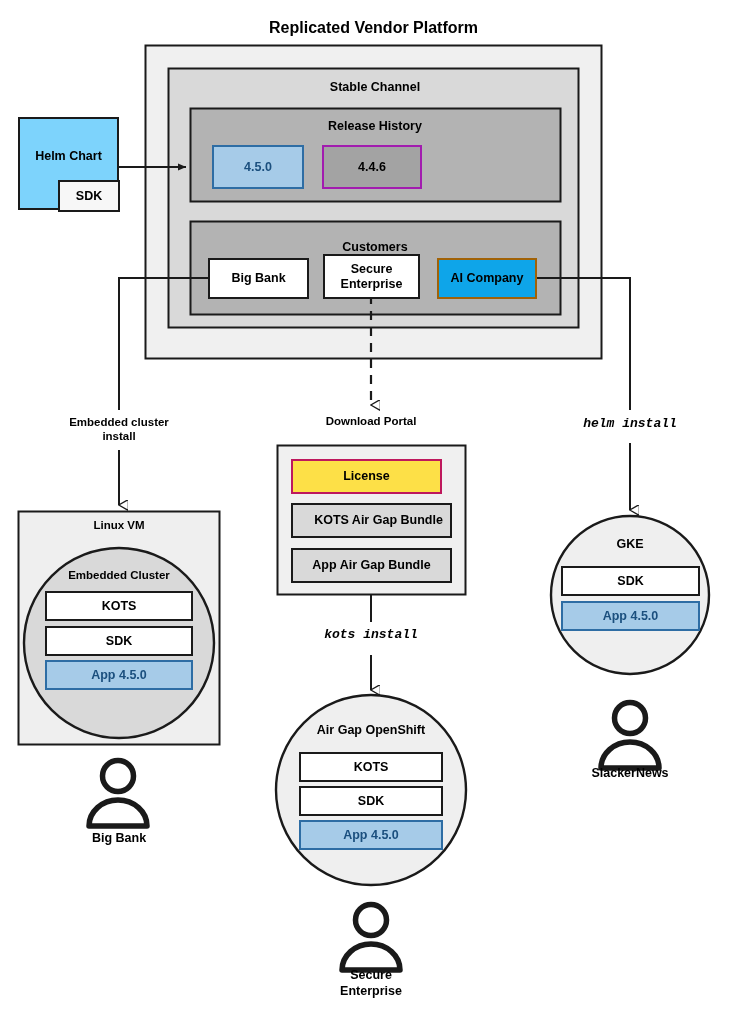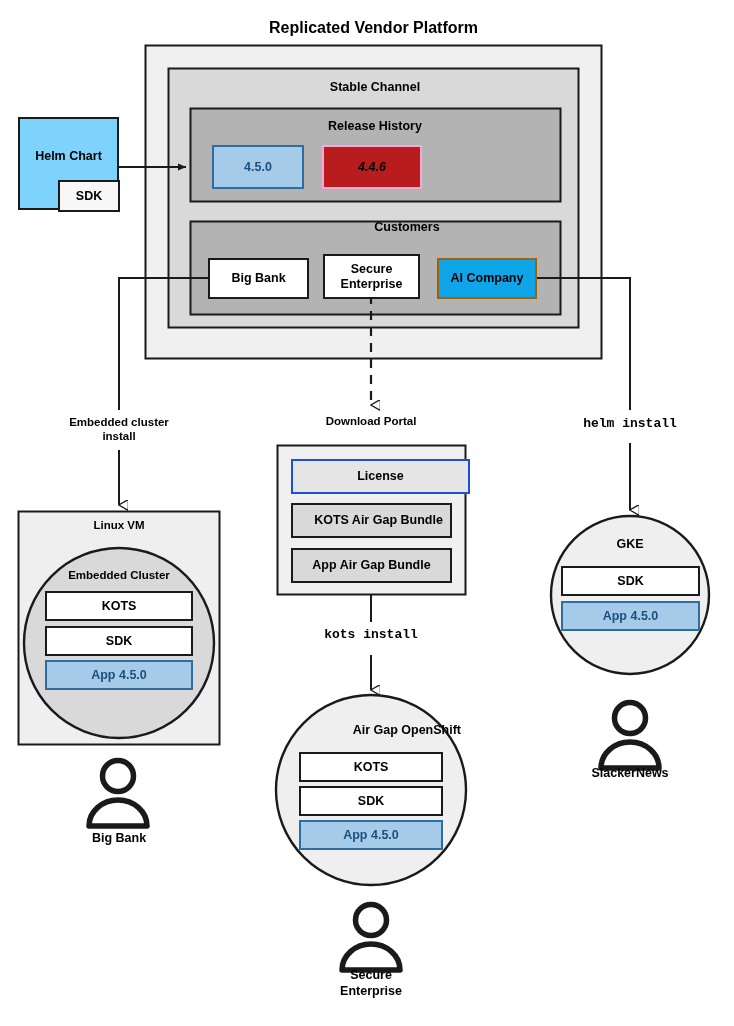--- a/index.html
+++ b/index.html
@@ -5,21 +5,21 @@
   html,body{margin:0;padding:0;background:#ffffff;}
   body{width:734px;height:1026px;position:relative;overflow:hidden;
        font-family:"Liberation Sans","DejaVu Sans",sans-serif;color:#000;}
   .stage{position:absolute;left:0;top:0;width:734px;height:1026px;}
   svg.layer{position:absolute;left:0;top:0;width:734px;height:1026px;}
   .lbl{position:absolute;text-align:center;font-weight:bold;color:#000;
        line-height:1.25;white-space:pre-line;}
   .t11{font-size:11.5px;}
   .t12{font-size:12.5px;}
   .t13{font-size:16px;}
-  .mono{font-family:"Liberation Mono","DejaVu Sans Mono",monospace;font-weight:bold;font-size:13px;}
+  .mono{font-family:"Liberation Mono","DejaVu Sans Mono",monospace;font-weight:bold;font-size:13px;font-style:italic;}
   .bx{position:absolute;box-sizing:border-box;display:flex;align-items:center;
       justify-content:center;text-align:center;font-weight:bold;line-height:1.2;}
 </style>
 </head>
 <body>
 
 <div class="stage">
 
   <svg class="layer" viewBox="0 0 734 1026">
     <defs>
@@ -77,28 +77,28 @@
     <span style="margin-top:-14px;">Helm Chart</span>
   </div>
   <div class="bx t12" style="left:58px;top:180px;width:62px;height:32px;background:#f7f7f7;
               border:2px solid #1a1a1a;">
     <span>SDK</span>
   </div>
 
   <div class="lbl t13" style="left:187px;top:18px;width:373px;">Replicated Vendor Platform</div>
   <div class="lbl t12" style="left:190px;top:119px;width:370px;">Release History</div>
   <div class="lbl t12" style="left:190px;top:80px;width:370px;">Stable Channel</div>
-  <div class="lbl t12" style="left:190px;top:220px;width:370px;padding-left:32px;">Customers</div>
+  <div class="lbl t12" style="left:190px;top:240px;width:370px;">Customers</div>
 
   <div class="bx t12" style="left:212px;top:145px;width:92px;height:44px;background:#a6cbe8;
               border:2px solid #2e6da4;color:#1b4f7e;">
     <span>4.5.0</span>
   </div>
-  <div class="bx t12" style="left:322px;top:145px;width:100px;height:44px;background:#b91c1c;
-              border:2px solid #f9a8d4;font-style:italic;">
+  <div class="bx t12" style="left:322px;top:145px;width:100px;height:44px;background:#a3a3a3;
+              border:2px solid #a21caf;">
     <span>4.4.6</span>
   </div>
 
   <div class="bx t12" style="left:208px;top:258px;width:101px;height:41px;background:#ffffff;
               border:2px solid #1a1a1a;">
     <span>Big Bank</span>
   </div>
   <div class="bx t12" style="left:323px;top:254px;width:97px;height:45px;background:#ffffff;
               border:2px solid #1a1a1a;white-space:pre-line;">
     <span style="white-space:pre-line;">Secure
@@ -127,34 +127,34 @@
   </div>
   <div class="bx t12" style="left:45px;top:660px;width:148px;height:30px;background:#a6cbe8;
               border:2px solid #2e6da4;color:#1b4f7e;">
     <span>App 4.5.0</span>
   </div>
 
   <div class="lbl t12" style="left:39px;top:831px;width:160px;">Big Bank</div>
 
   <div class="lbl t11" style="left:291px;top:414px;width:160px;">Download Portal</div>
 
-  <div class="bx t12" style="left:291px;top:459px;width:179px;height:35px;background:#e5e5e5;
-              border:2px solid #1d4ed8;">
+  <div class="bx t12" style="left:291px;top:459px;width:151px;height:35px;background:#fde047;
+              border:2px solid #be185d;">
     <span>License</span>
   </div>
   <div class="bx t12" style="left:291px;top:503px;width:161px;height:35px;background:#d9d9d9;
               border:2px solid #1a1a1a;padding-left:14px;">
     <span>KOTS Air Gap Bundle</span>
   </div>
   <div class="bx t12" style="left:291px;top:548px;width:161px;height:35px;background:#d9d9d9;
               border:2px solid #1a1a1a;">
     <span>App Air Gap Bundle</span>
   </div>
 
-  <div class="lbl t12" style="left:281px;top:723px;width:180px;text-align:right;">Air Gap OpenShift</div>
+  <div class="lbl t12" style="left:281px;top:723px;width:180px;">Air Gap OpenShift</div>
 
   <div class="bx t12" style="left:299px;top:752px;width:144px;height:30px;background:#ffffff;
               border:2px solid #1a1a1a;">
     <span>KOTS</span>
   </div>
   <div class="bx t12" style="left:299px;top:786px;width:144px;height:30px;background:#ffffff;
               border:2px solid #1a1a1a;">
     <span>SDK</span>
   </div>
   <div class="bx t12" style="left:299px;top:820px;width:144px;height:30px;background:#a6cbe8;

